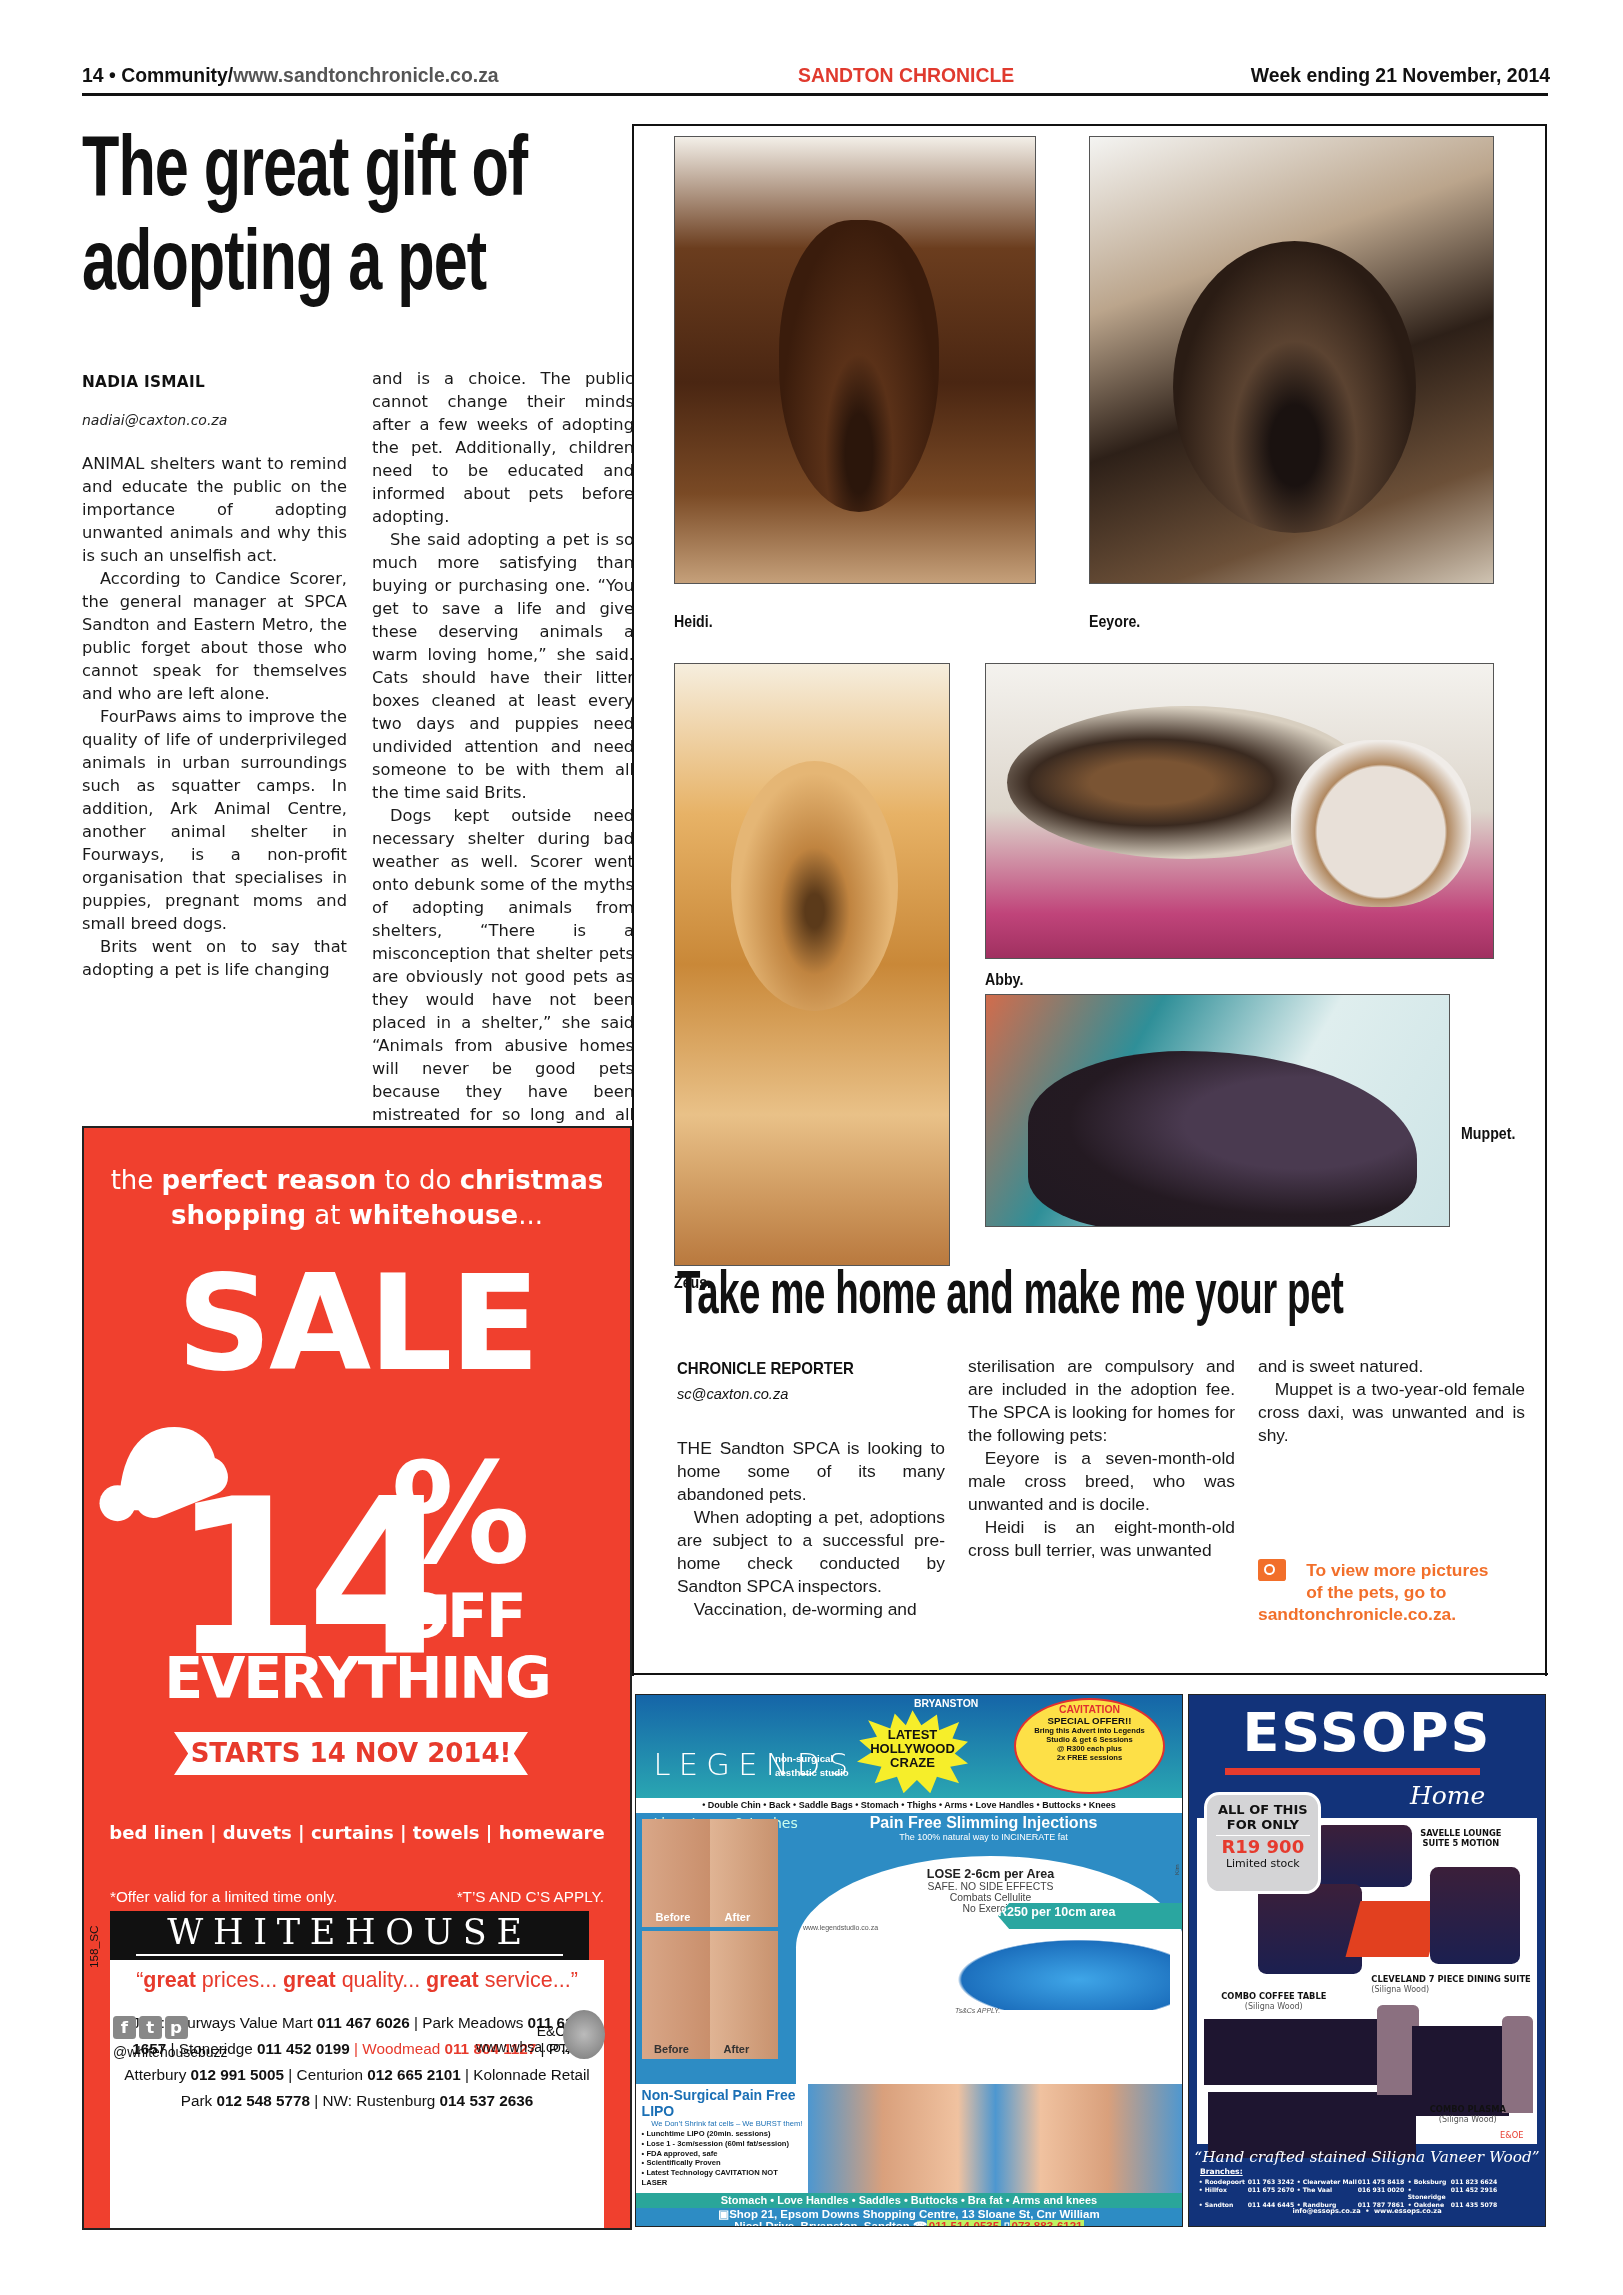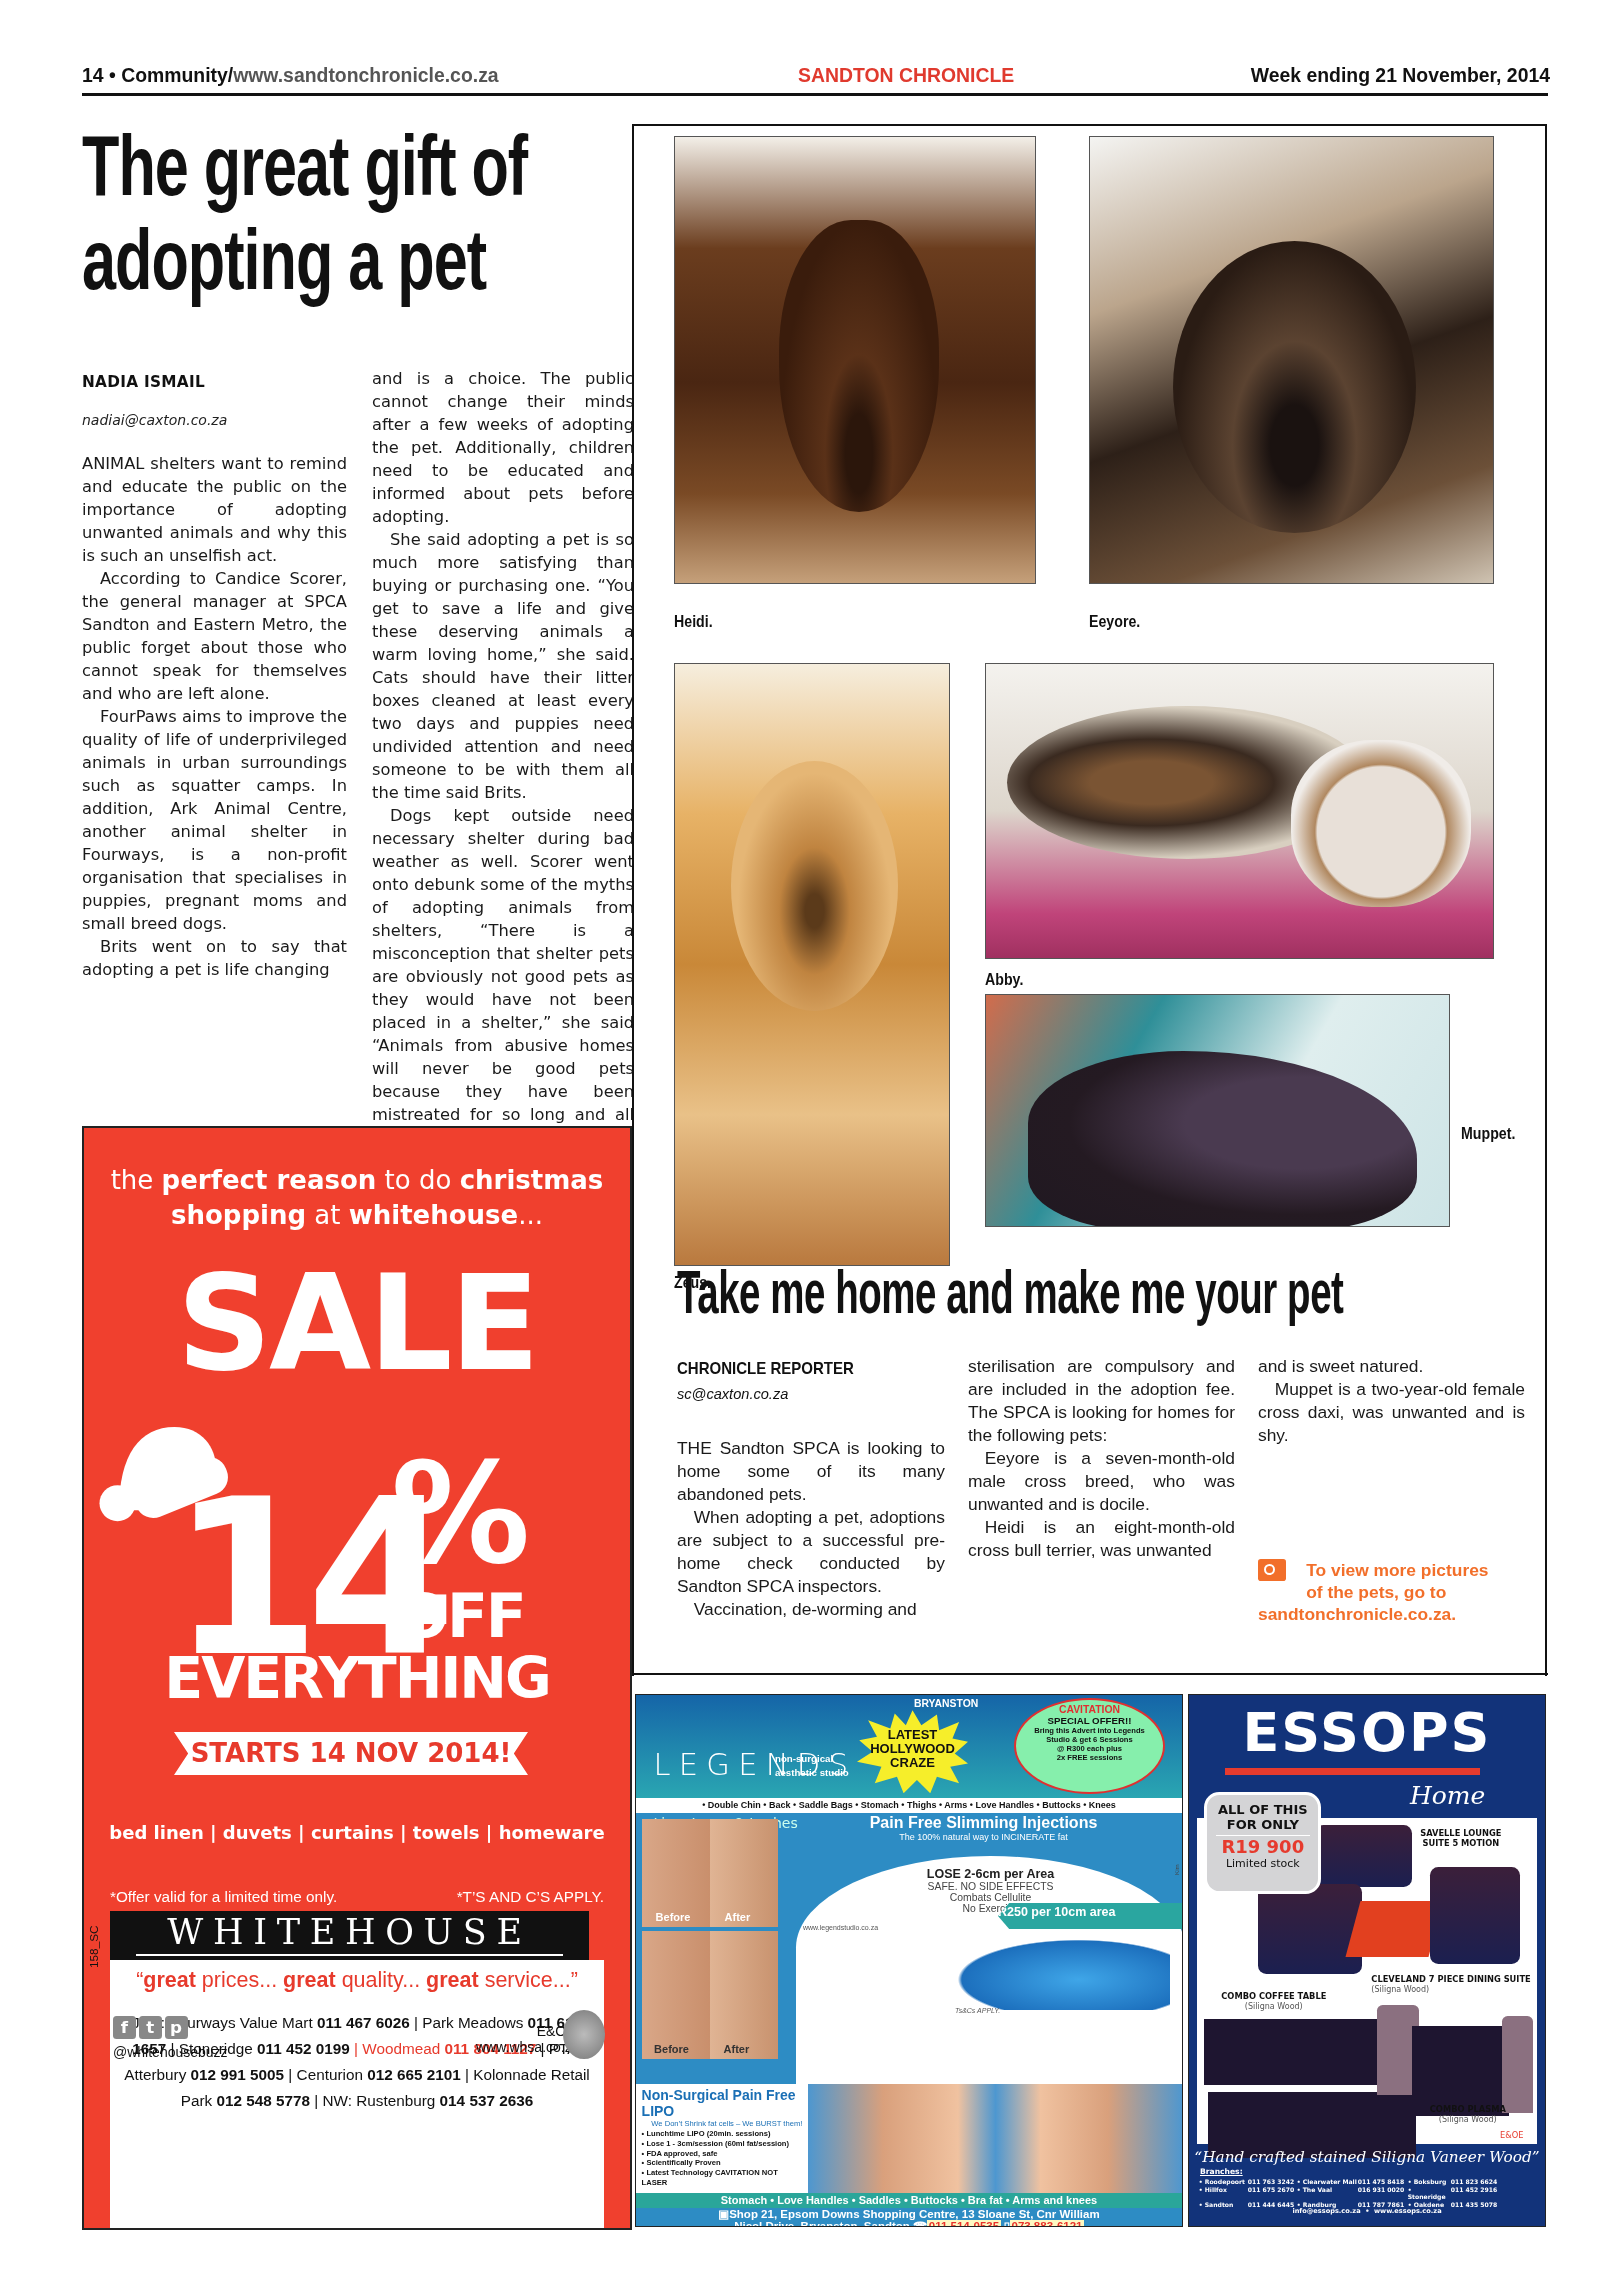--- a/index.html
+++ b/index.html
@@ -56,21 +56,21 @@
   .wh-hat{position:absolute;left:14px;top:285px;width:139px;height:111px;}
   
   .lg{left:635px;top:1694px;width:548px;height:533px;background:#2d8cc4;border:1.4px solid #222;box-sizing:border-box;overflow:hidden;}
   .lg-top{position:absolute;left:0;top:0;width:100%;height:103px;background:linear-gradient(180deg,#1565a8,#2aa6b2);}
   .lg-logo{position:absolute;left:17.4px;top:52px;color:#fff;font-family:"DejaVu Sans",sans-serif;font-size:30.5px;letter-spacing:8.3px;font-weight:200;}
   .lg-logosub{position:absolute;left:17.4px;top:87px;color:#cfe;font-size:14px;font-family:"DejaVu Sans",sans-serif;margin-top:33px;}
   .lg-nonsurg{position:absolute;left:139px;top:57px;color:#fff;font-family:"Liberation Sans",sans-serif;font-weight:bold;font-size:9.7px;line-height:14px;}
   .lg-bry{position:absolute;left:278px;top:2.8px;color:#fff;font-family:"Liberation Sans",sans-serif;font-weight:bold;font-size:10.4px;}
   .lg-star{position:absolute;left:221px;top:15.3px;width:111px;height:83px;background:#f6ee2a;clip-path:polygon(50% 0,58% 18%,72% 5%,74% 24%,92% 14%,86% 34%,100% 38%,88% 52%,100% 64%,84% 68%,92% 88%,72% 80%,66% 100%,54% 84%,42% 100%,36% 80%,16% 88%,22% 68%,0 62%,14% 50%,2% 36%,18% 32%,10% 12%,30% 22%,34% 4%,44% 18%);}
   .lg-startext{position:absolute;left:221px;top:33px;width:111px;text-align:center;font-family:"Liberation Sans",sans-serif;font-weight:bold;font-size:13px;line-height:14px;color:#111;}
-  .lg-circle{position:absolute;left:378px;top:2.8px;width:151px;height:96px;background:#86efac;border:2.1px solid #e03030;border-radius:50%;text-align:center;box-sizing:border-box;padding-top:4.2px;}
+  .lg-circle{position:absolute;left:378px;top:2.8px;width:151px;height:96px;background:#fde047;border:2.1px solid #e03030;border-radius:50%;text-align:center;box-sizing:border-box;padding-top:4.2px;}
   .lg-circle .t1{color:#e03030;font-family:"Liberation Sans",sans-serif;font-weight:bold;font-size:10.4px;}
   .lg-circle .t2{font-family:"Liberation Sans",sans-serif;font-weight:bold;font-size:9.7px;}
   .lg-circle .t3{font-family:"Liberation Sans",sans-serif;font-weight:bold;font-size:7.6px;line-height:9px;}
   .lg-areas{position:absolute;left:0;top:103px;width:100%;height:15.3px;background:#fff;text-align:center;font-family:"Liberation Sans",sans-serif;font-weight:bold;font-size:9px;line-height:15.3px;}
   .lg-ba{position:absolute;left:5.6px;width:136px;height:108px;background:linear-gradient(90deg,#d9a788,#c98f6c 50%,#e0b494 50%,#c8926e);}
   .lg-ba span{position:absolute;bottom:4.2px;color:#fff;font-family:"Liberation Sans",sans-serif;font-weight:bold;font-size:11px;}
   .lg-ba.b2 span{color:#333;}
   .lg-inj{position:absolute;left:149px;top:119px;width:397px;text-align:center;color:#fff;}
   .lg-inj .h{font-family:"Liberation Sans",sans-serif;font-weight:bold;font-size:16px;}
   .lg-inj .s{font-family:"Liberation Sans",sans-serif;font-size:9px;}
@@ -82,21 +82,21 @@
   .lg-tape{position:absolute;left:305px;top:239px;width:229px;height:76px;background:radial-gradient(ellipse at 60% 60%,#3fa6e8,#1c6fbd 60%,transparent 62%);}
   .lg-tc{position:absolute;left:319px;top:312px;font-family:"Liberation Sans",sans-serif;font-style:italic;font-size:7px;color:#555;}
   .lg-lipo{position:absolute;left:0;top:389px;width:172px;height:111px;background:#fff;padding:2.8px 5.6px;box-sizing:border-box;}
   .lg-lipo .h{color:#1a6fb5;font-family:"Liberation Sans",sans-serif;font-weight:bold;font-size:14px;}
   .lg-lipo .s{color:#1a6fb5;font-family:"Liberation Sans",sans-serif;font-size:7.6px;margin-left:9.7px;}
   .lg-lipo ul{margin:1.4px 0 0 0;padding:0;list-style:none;font-family:"Liberation Sans",sans-serif;font-weight:bold;font-size:7.6px;line-height:9.7px;}
   .lg-lipo li:before{content:"• ";}
   .lg-bodies{position:absolute;left:172px;top:389px;width:375px;height:111px;background:linear-gradient(90deg,#4d97d0,#d9a07c 20%,#f0c2a0 40%,#4d97d0 50%,#f0c2a0 62%,#d9a07c 80%,#4d97d0);}
   .lg-strip1{position:absolute;left:0;top:498px;width:100%;height:15.3px;background:#2aa69a;color:#fff;text-align:center;font-family:"Liberation Sans",sans-serif;font-weight:bold;font-size:11px;line-height:15.3px;}
   .lg-strip2{position:absolute;left:0;top:514px;width:100%;height:19.4px;color:#fff;text-align:center;font-family:"Liberation Sans",sans-serif;font-weight:bold;font-size:11.5px;line-height:11.8px;}
-  .lg-strip2 .ph{color:#e8312b;background:#fef9c3;padding:0 1.4px;}
+  .lg-strip2 .ph{color:#e8312b;background:#bef264;padding:0 1.4px;}
   
   .es{left:1188px;top:1694px;width:358px;height:533px;background:#12337a;border:1.4px solid #222;box-sizing:border-box;overflow:hidden;}
   .es-logo{position:absolute;left:0;right:0;top:5.6px;text-align:center;color:#fff;font-family:"DejaVu Sans",sans-serif;font-weight:bold;font-size:54px;letter-spacing:2.1px;}
   .es-bar{position:absolute;left:36px;top:73px;width:255px;height:7px;background:#e63b2e;}
   .es-home{position:absolute;left:221px;top:86px;color:#fff;font-family:"DejaVu Serif",serif;font-style:italic;font-size:25px;}
   .es-white{position:absolute;left:8.3px;top:123px;width:340px;height:326px;background:#fff;}
   .es-badge{position:absolute;left:15.3px;top:97px;width:111px;height:96px;background:#d4d4d6;border:3.5px solid #fff;border-radius:15.3px;text-align:center;font-family:"DejaVu Sans",sans-serif;}
   .es-badge .a{font-weight:bold;font-size:13px;line-height:15.3px;margin-top:7px;color:#111;}
   .es-badge .p{font-weight:bold;font-size:18px;color:#e63b2e;border-top:1.4px solid #fff;margin:2.8px 8.3px 0;}
   .es-badge .l{font-size:11px;color:#111;}

